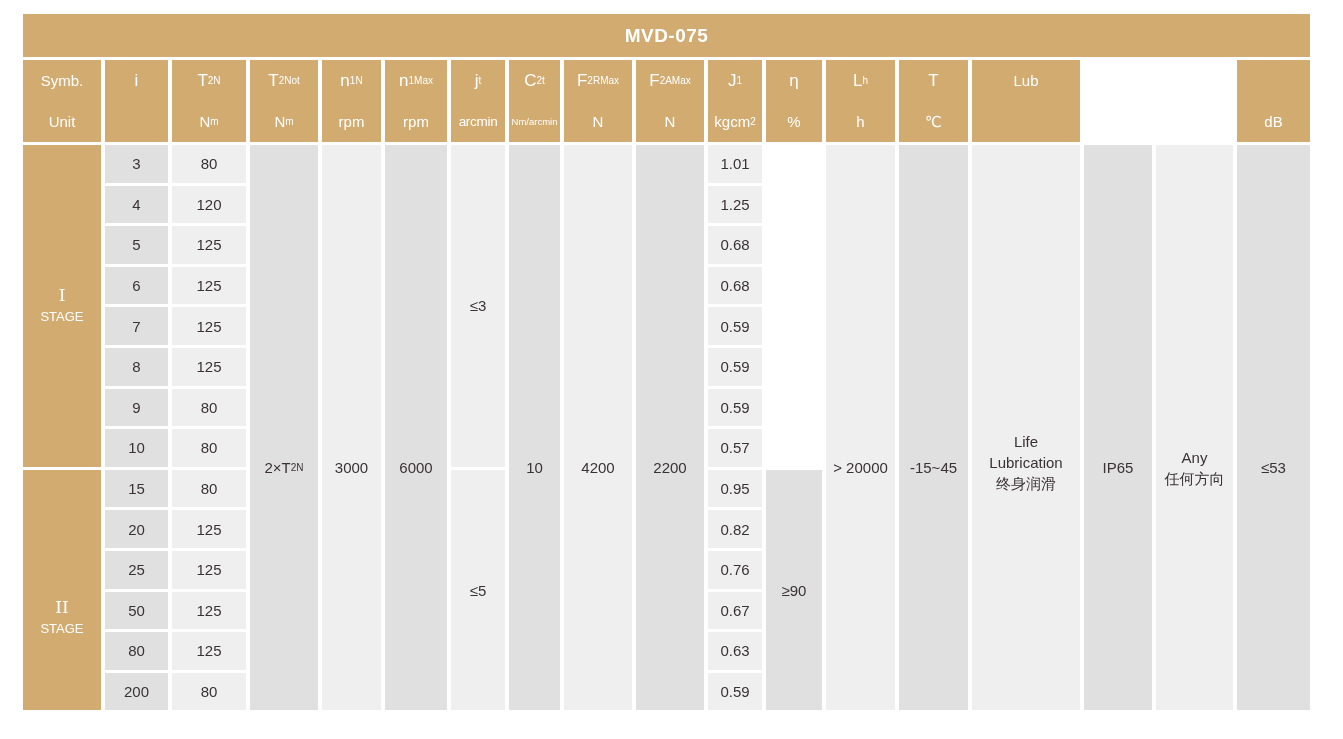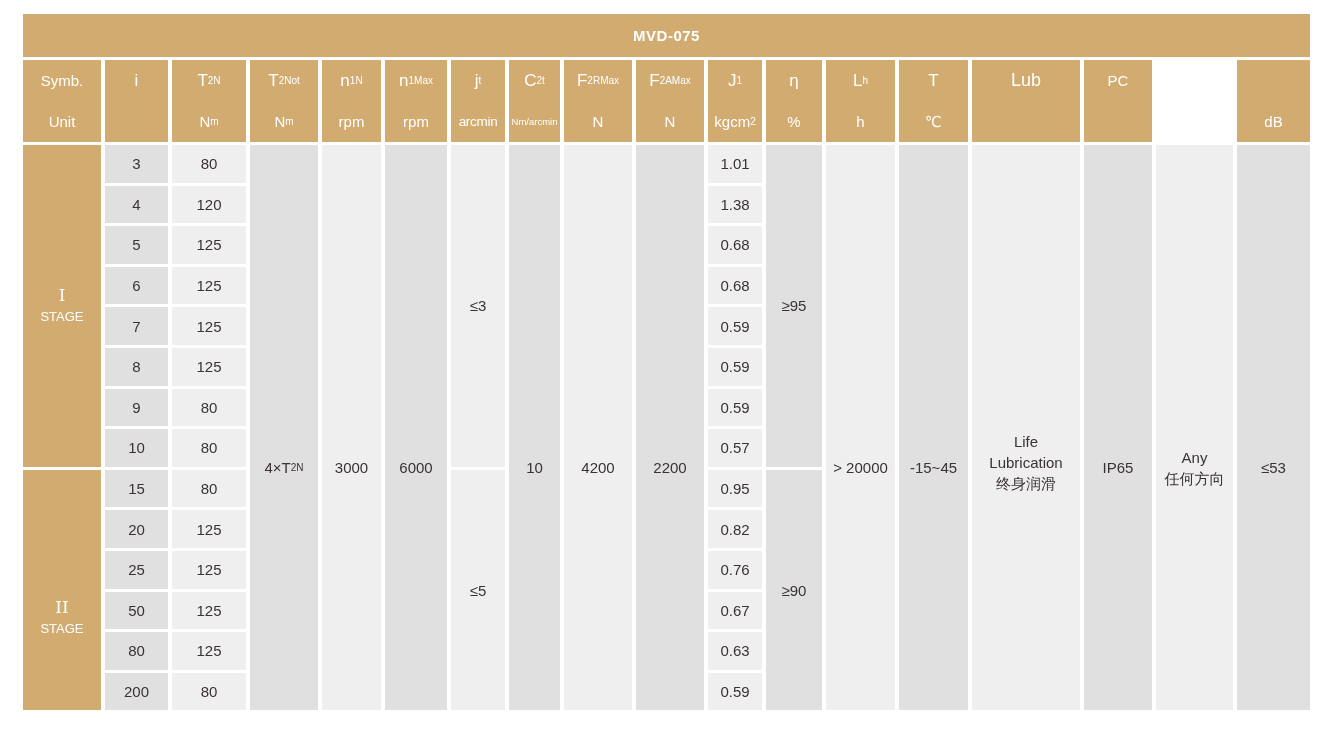--- a/index.html
+++ b/index.html
@@ -14,21 +14,21 @@
     grid-template-rows:43px 82px repeat(14,37.6px);
     gap:3px 4px;
     background:#ffffff;
     width:1287px;
   }
   .cell{
     display:flex;align-items:center;justify-content:center;
     box-sizing:border-box;color:#3a3335;font-size:15px;
   }
   .tan{background:#d2ab71;color:#ffffff;}
-  .title{font-weight:bold;font-size:15px;letter-spacing:.5px;}
+  .title{font-weight:bold;font-size:19px;letter-spacing:.5px;}
   .dark{background:#e1e0e0;}
   .light{background:#f0efef;}
   .hc{flex-direction:column;padding:0;}
   .hline{flex:1;display:flex;align-items:center;justify-content:center;width:100%;}
   .hsym{font-size:17px;}
   .hsym sub{font-size:10px;line-height:0;}
   .hunit{font-size:15px;}
   .hunit sub,.hunit sup{font-size:10px;line-height:0;}
   .hunit.tiny{font-size:9.5px;}
   .hunit.narrow{font-size:13.5px;letter-spacing:-.3px;}
@@ -164,27 +164,21 @@
   <div class="cell tan hc" style="grid-area:2/14/3/15">
     <div class="hline hsym">
         <span>T</span>
       </div>
     <div class="hline hunit">
         <span>℃</span>
       </div>
   </div>
   <div class="cell tan hc" style="grid-area:2/15/3/16">
     <div class="hline hsym">
-        <span style="font-size:18px">Lub</span>
-      </div>
-    <div class="hline hunit"></div>
-  </div>
-  <div class="cell tan hc" style="grid-area:2/16/3/17">
-    <div class="hline hsym">
-        <span style="font-size:15px">PC</span>
+        <span style="font-size:15px">Lub</span>
       </div>
     <div class="hline hunit"></div>
   </div>
   <div class="cell tan hc" style="grid-area:2/18/3/19">
     <div class="hline hsym"></div>
     <div class="hline hunit">
         <span>dB</span>
       </div>
   </div>
 
@@ -221,47 +215,46 @@
   <div class="cell light" style="grid-area:9/3/10/4">80</div>
   <div class="cell light" style="grid-area:10/3/11/4">80</div>
   <div class="cell light" style="grid-area:11/3/12/4">80</div>
   <div class="cell light" style="grid-area:12/3/13/4">125</div>
   <div class="cell light" style="grid-area:13/3/14/4">125</div>
   <div class="cell light" style="grid-area:14/3/15/4">125</div>
   <div class="cell light" style="grid-area:15/3/16/4">125</div>
   <div class="cell light" style="grid-area:16/3/17/4">80</div>
 
   <div class="cell dark push80" style="grid-area:3/4/17/5">
-    <span>4×T</span>
+    <span>2×T</span>
       <sub class="datasub">2N</sub>
   </div>
   <div class="cell light push80" style="grid-area:3/5/17/6">3000</div>
   <div class="cell dark push80" style="grid-area:3/6/17/7">6000</div>
   <div class="cell light" style="grid-area:3/7/11/8">≤3</div>
   <div class="cell light" style="grid-area:11/7/17/8">≤5</div>
   <div class="cell dark push80" style="grid-area:3/8/17/9">10</div>
   <div class="cell light push80" style="grid-area:3/9/17/10">4200</div>
   <div class="cell dark push80" style="grid-area:3/10/17/11">2200</div>
 
   <div class="cell light" style="grid-area:3/11/4/12">1.01</div>
-  <div class="cell light" style="grid-area:4/11/5/12">1.38</div>
+  <div class="cell light" style="grid-area:4/11/5/12">1.25</div>
   <div class="cell light" style="grid-area:5/11/6/12">0.68</div>
   <div class="cell light" style="grid-area:6/11/7/12">0.68</div>
   <div class="cell light" style="grid-area:7/11/8/12">0.59</div>
   <div class="cell light" style="grid-area:8/11/9/12">0.59</div>
   <div class="cell light" style="grid-area:9/11/10/12">0.59</div>
   <div class="cell light" style="grid-area:10/11/11/12">0.57</div>
   <div class="cell light" style="grid-area:11/11/12/12">0.95</div>
   <div class="cell light" style="grid-area:12/11/13/12">0.82</div>
   <div class="cell light" style="grid-area:13/11/14/12">0.76</div>
   <div class="cell light" style="grid-area:14/11/15/12">0.67</div>
   <div class="cell light" style="grid-area:15/11/16/12">0.63</div>
   <div class="cell light" style="grid-area:16/11/17/12">0.59</div>
 
-  <div class="cell dark" style="grid-area:3/12/11/13">≥95</div>
   <div class="cell dark" style="grid-area:11/12/17/13">≥90</div>
   <div class="cell light push80" style="grid-area:3/13/17/14">&gt; 20000</div>
   <div class="cell dark push80" style="grid-area:3/14/17/15">-15~45</div>
   <div class="cell light multiline push70" style="grid-area:3/15/17/16">
     <div>Life</div>
     <div>Lubrication</div>
     <div>终身润滑</div>
   </div>
   <div class="cell dark push80" style="grid-area:3/16/17/17">IP65</div>
   <div class="cell light multiline push80" style="grid-area:3/17/17/18">

